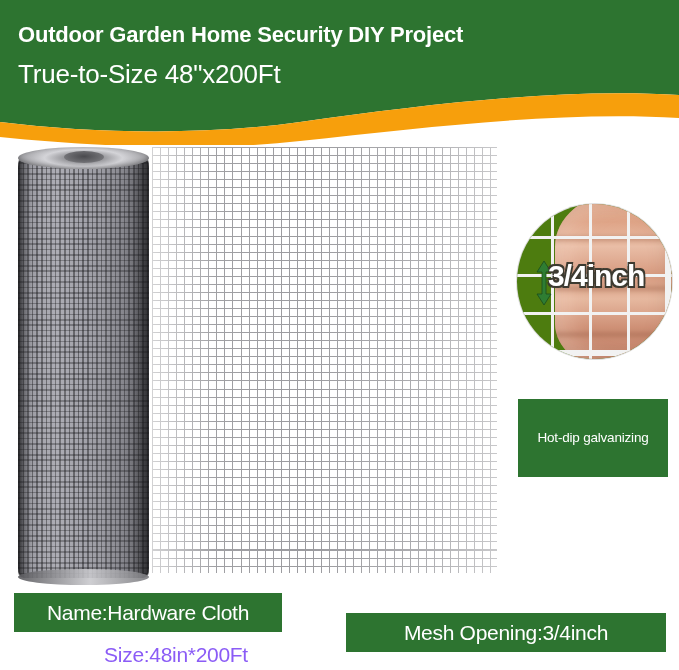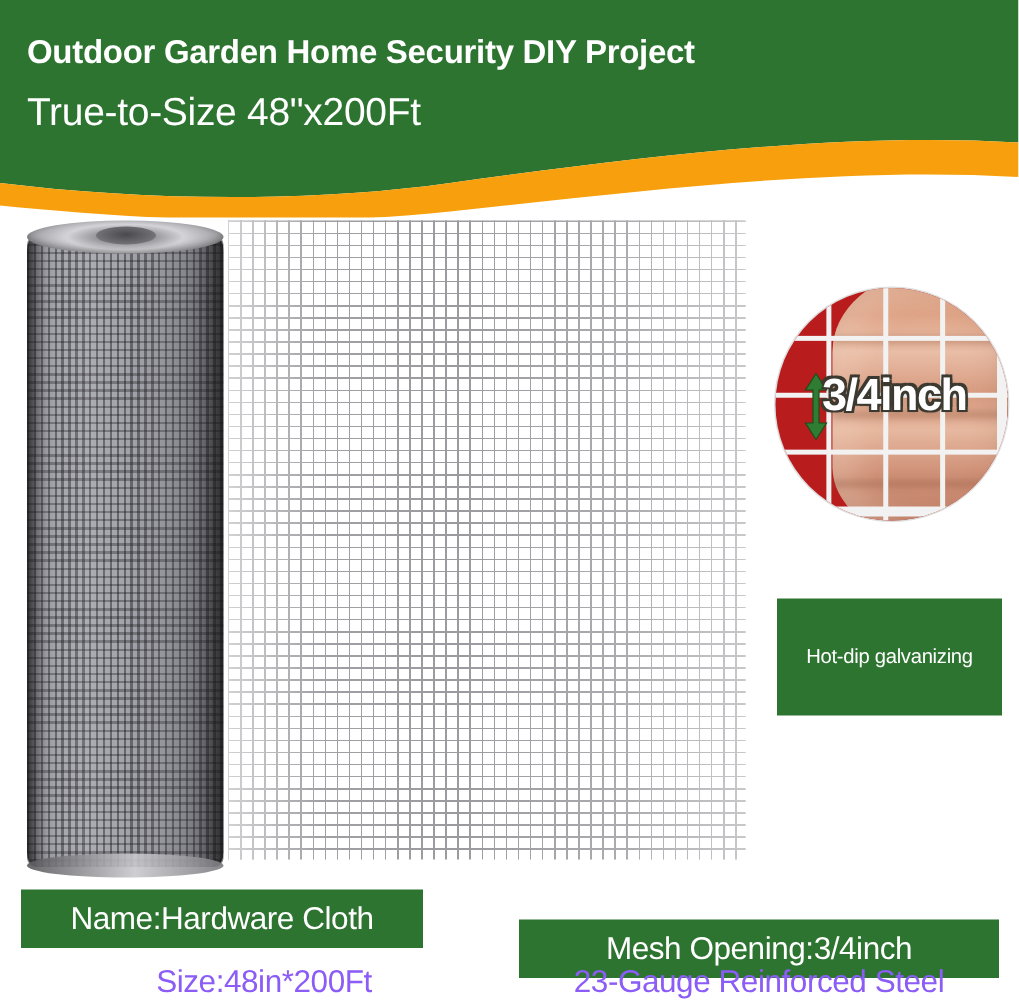--- a/index.html
+++ b/index.html
@@ -104,23 +104,23 @@
       rgba(255,255,255,.55) 0%,
       rgba(255,255,255,.05) 18%,
       rgba(255,255,255,.0) 45%,
       rgba(255,255,255,.18) 78%,
       rgba(255,255,255,.45) 100%);
     pointer-events:none;
   }
 
   
   .circle-inset{
-    position:absolute;left:517px;top:192px;width:155px;height:155px;
+    position:absolute;left:517px;top:204px;width:155px;height:155px;
     border-radius:50%;overflow:hidden;z-index:4;
-    background:#b91c1c;
+    background:#4d7c0f;
     box-shadow:0 0 0 1px rgba(120,120,120,.25);
   }
   .finger{
     position:absolute;left:38px;top:-10px;width:135px;height:175px;
     border-radius:46% 46% 42% 42% / 30% 30% 26% 26%;
     background:
       linear-gradient(to bottom,
         #e7b49a 0%, #dfa588 16%, #e9bda6 30%,
         #d79b80 46%, #e6b89f 60%, #cf9177 76%, #bf8068 100%);
     box-shadow:inset -14px 0 26px rgba(120,70,48,.40),
@@ -233,17 +233,14 @@
 
   <div class="bar bar-left">
     <span class="bar-text">Name:Hardware Cloth</span>
   </div>
   <div class="bar bar-right">
     <span class="bar-text">Mesh Opening:3/4inch</span>
   </div>
   <div class="sub sub-left">
     <span class="sub-text">Size:48in*200Ft</span>
   </div>
-  <div class="sub sub-right">
-    <span class="sub-text">23-Gauge Reinforced Steel</span>
-  </div>
 
 </div>
 
 </body></html>

